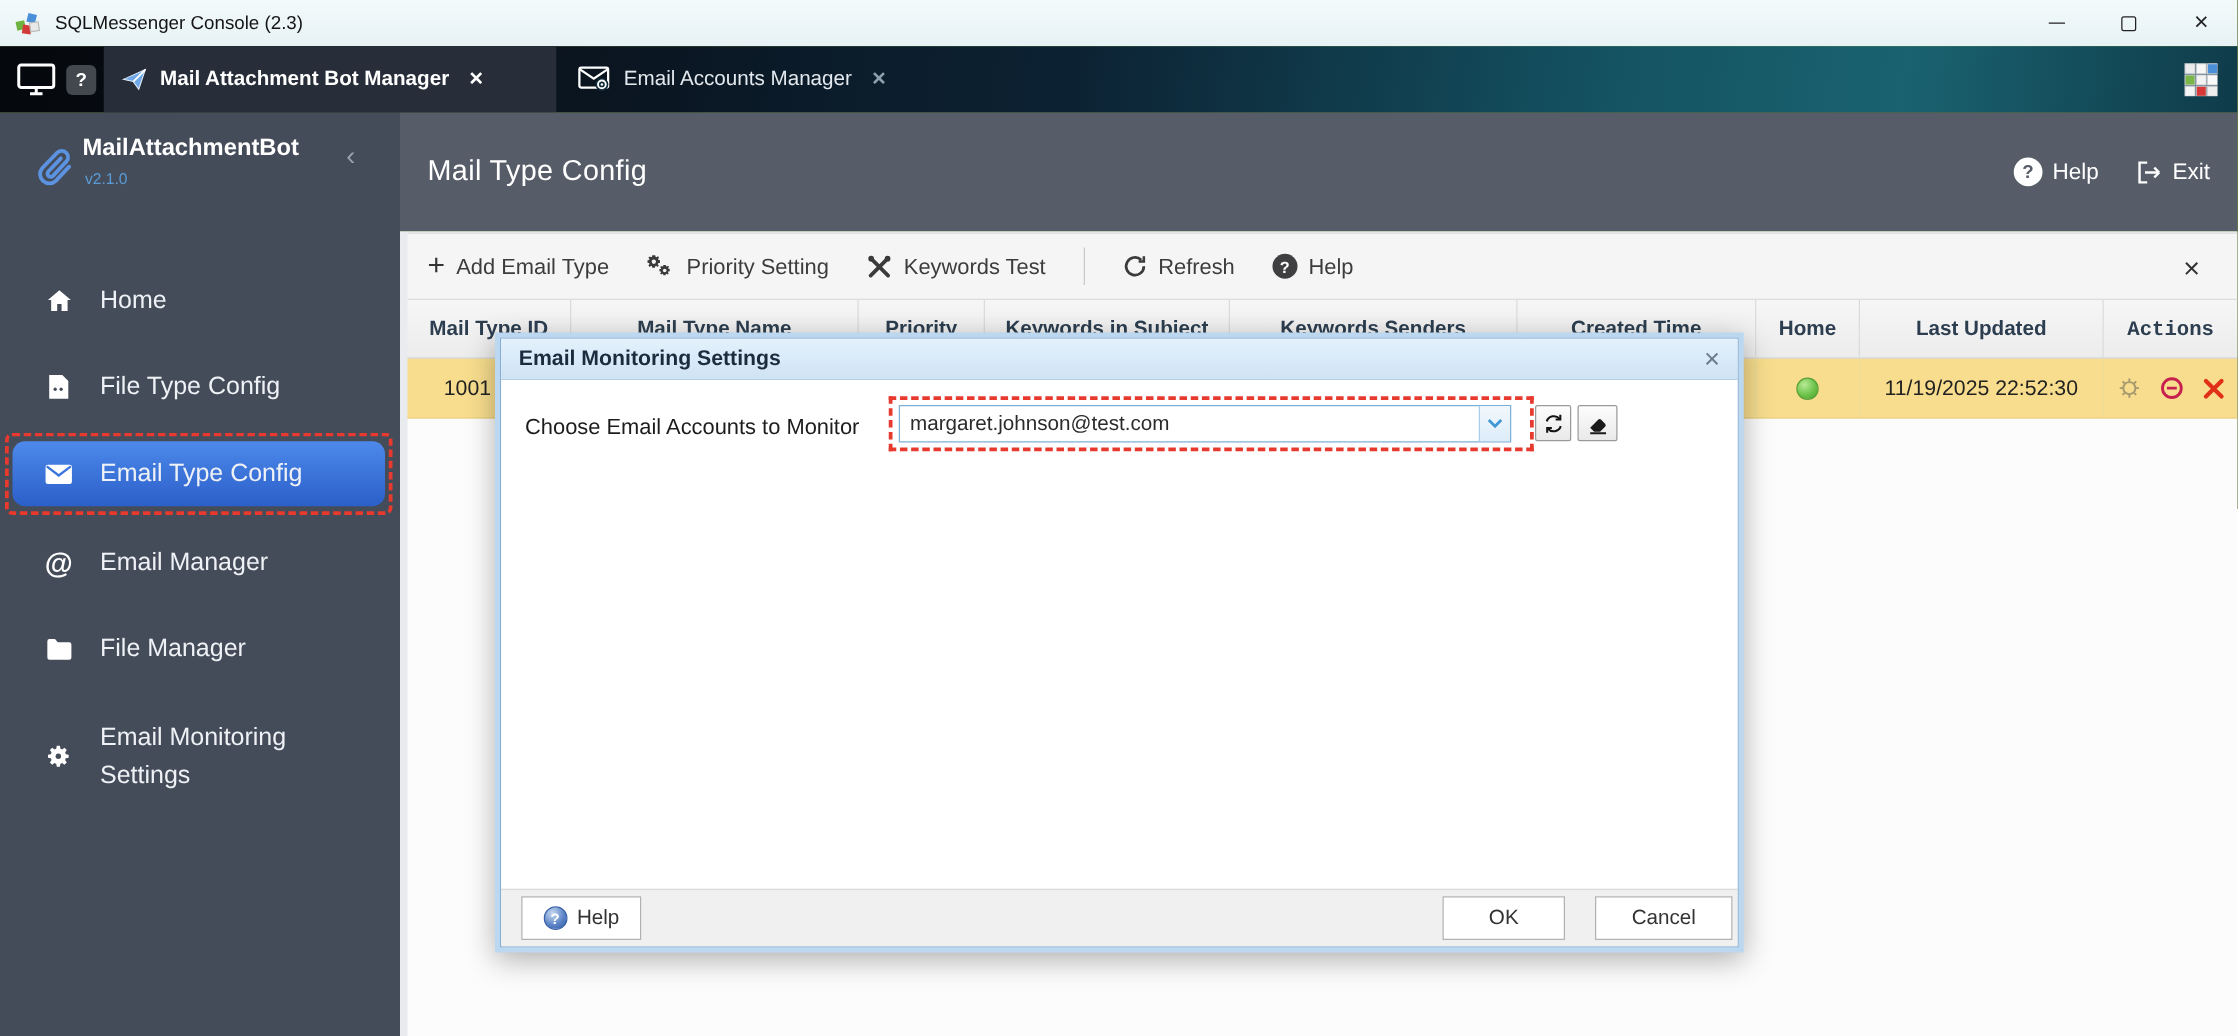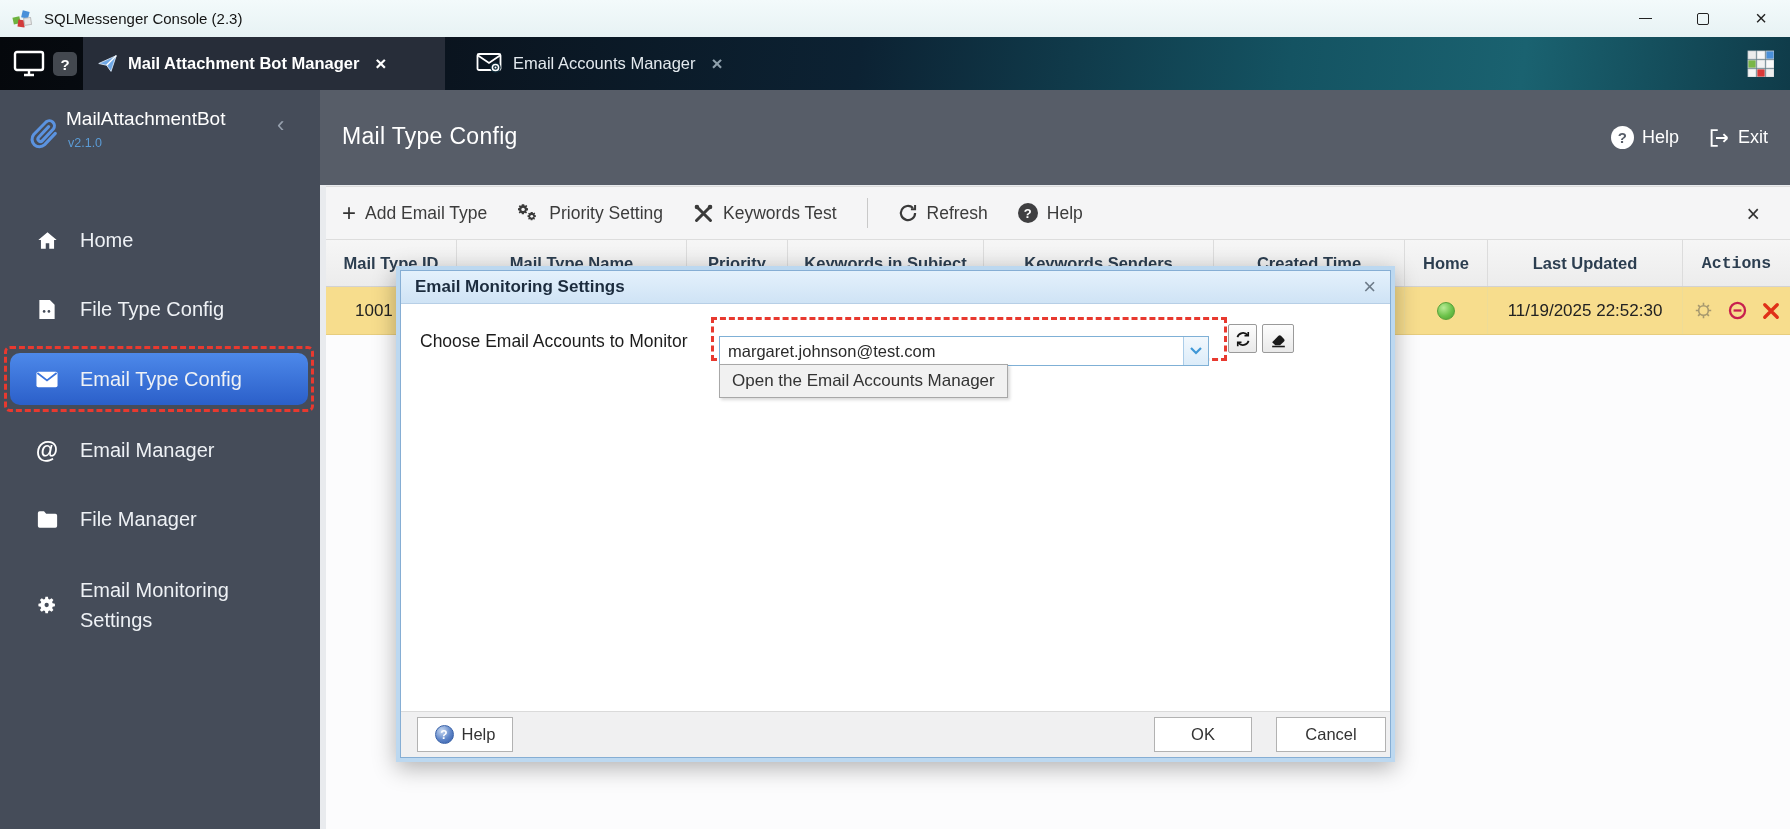--- a/index.html
+++ b/index.html
@@ -19,31 +19,31 @@
 
   
   .tabbar { position:absolute; left:0; top:37px; width:1790px; height:53px;
     background:linear-gradient(97deg,#05080c 0%,#0a121c 22%,#0c2233 48%,#145362 72%,#1a6270 85%,#0f3b49 100%); }
   .tab-monitor { position:absolute; left:13px; top:13px; }
   .tab-helpsq { position:absolute; left:53px; top:15px; width:24px; height:24px; border-radius:5px;
     background:#43484f; color:#fff; font-weight:bold; font-size:15px;
     display:flex; align-items:center; justify-content:center; }
   .tab { position:absolute; top:0; height:53px; display:flex; align-items:center; gap:10px; padding:0 14px; }
   .tab.active { left:83px; width:362px; background:#272d39; }
-  .tab.inactive { left:462px; width:287px; }
+  .tab.inactive { left:448px; width:287px; }
   .tab-label { font-size:16.5px; color:#fff; font-weight:bold; white-space:nowrap; }
   .tab.inactive .tab-label { font-weight:normal; color:#e3e9ee; }
   .tab-close { font-size:19px; font-weight:bold; color:#fff; margin-left:6px; }
   .tab.inactive .tab-close { color:#8fa0ac; }
   .tab-logo { position:absolute; right:16px; top:13px; }
 
   
   .sidebar { position:absolute; left:0; top:90px; width:320px; bottom:0; background:#454c59; }
   .brand-clip { position:absolute; left:28px; top:26px; }
-  .brand-name { position:absolute; left:66px; top:18px; font-size:19px; font-weight:normal; color:#fff; }
+  .brand-name { position:absolute; left:66px; top:18px; font-size:19px; font-weight:bold; color:#fff; }
   .brand-chevron { position:absolute; left:277px; top:22px; font-size:22px; color:#97a1ae; }
   .brand-version { position:absolute; left:68px; top:46px; font-size:12.5px; color:#5b9bd5; }
   .nav-item { position:absolute; left:0; right:0; height:46px; display:flex; align-items:center;
     padding-left:36px; color:#eef1f5; cursor:default; }
   .nav-icon { width:22px; display:flex; justify-content:center; margin-right:22px; flex:none; }
   .nav-label { font-size:20px; max-width:165px; line-height:1.5; }
   .nav-item.selected { left:10px; right:12px; height:52px; border-radius:10px; padding-left:26px;
     background:linear-gradient(180deg,#4d89ea,#2b5fc9); }
   .nav-item.selected::before { content:""; position:absolute; left:-6px; right:-6px; top:-7px; bottom:-7px;
     border:3px dashed #e8392f; border-radius:6px; pointer-events:none; }
@@ -91,21 +91,21 @@
     padding:4px; box-shadow:0 6px 22px rgba(0,0,0,.3); z-index:50; }
   .dialog-inner { height:100%; border:1px solid #86aed4; background:#fff; display:flex; flex-direction:column; }
   .dialog-titlebar { height:33px; flex:none; background:linear-gradient(180deg,#e4f1fc,#cfe3f5);
     border-bottom:1px solid #b7cfe6; display:flex; align-items:center; padding:0 14px; }
   .dialog-title { font-size:17px; font-weight:bold; color:#1c2c3e; }
   .dialog-close { margin-left:auto; font-size:22px; color:#6d7b89; line-height:1; }
   .dialog-body { flex:1; position:relative; background:#fff; }
   .acct-label { position:absolute; left:19px; top:27px; font-size:17.5px; color:#1c1c1c; }
   .red-dash { position:absolute; left:310px; top:13px; width:516px; height:44px;
     border:3px dashed #e8392f; pointer-events:none; }
-  .combobox { position:absolute; left:318px; top:32px; width:490px; height:30px;
+  .combobox { position:absolute; left:318px; top:20px; width:490px; height:30px;
     border:1px solid #7fb0d6; background:#fff; display:flex; align-items:stretch; }
   .combo-value { flex:1; display:flex; align-items:center; padding-left:8px; font-size:16.5px; color:#2b2b2b; }
   .combo-arrow { width:25px; border-left:1px solid #abcde9;
     background:linear-gradient(180deg,#f2f8fd,#dcecf9); display:flex; align-items:center; justify-content:center; }
   .mini-btn { position:absolute; top:20px; height:29px; border:1px solid #9a9a9a; border-radius:2px;
     background:linear-gradient(180deg,#fdfdfd,#e9e9e9); display:flex; align-items:center; justify-content:center; }
   .btn-refresh { left:827px; width:29px; }
   .btn-clear { left:861px; width:32px; }
   .tooltip { position:absolute; left:318px; top:60px; padding:6px 12px; background:#f1f1f1;
     border:1px solid #a8a8a8; box-shadow:2px 2px 3px rgba(0,0,0,.15); font-size:17px; color:#333; white-space:nowrap; }
@@ -374,21 +374,20 @@
             <path d="M19.5 14.5 a8 8 0 0 1-13.8 2.6"></path>
               <path d="M5 21.5 v-5 h5"></path>
           </svg>
         </span>
         <span class="mini-btn btn-clear">
           <svg width="19" height="18" viewBox="0 0 24 22">
             <path d="M4 15 L12 7 a2.2 2.2 0 0 1 3.1 0 L19 10.9 a2.2 2.2 0 0 1 0 3.1 L14 19 H8 Z" fill="#1a1a1a"></path>
             <path d="M4 20.5 h16" stroke="#1a1a1a" stroke-width="2"></path>
           </svg>
         </span>
-        <span class="tooltip">Open the Email Accounts Manager</span>
       </div>
       <div class="dialog-footer">
         <span class="dlg-btn btn-help">
           <span class="orb">?</span>
           <span>Help</span>
         </span>
         <span class="dlg-btn btn-ok">OK</span>
         <span class="dlg-btn btn-cancel">Cancel</span>
       </div>
     </div>

